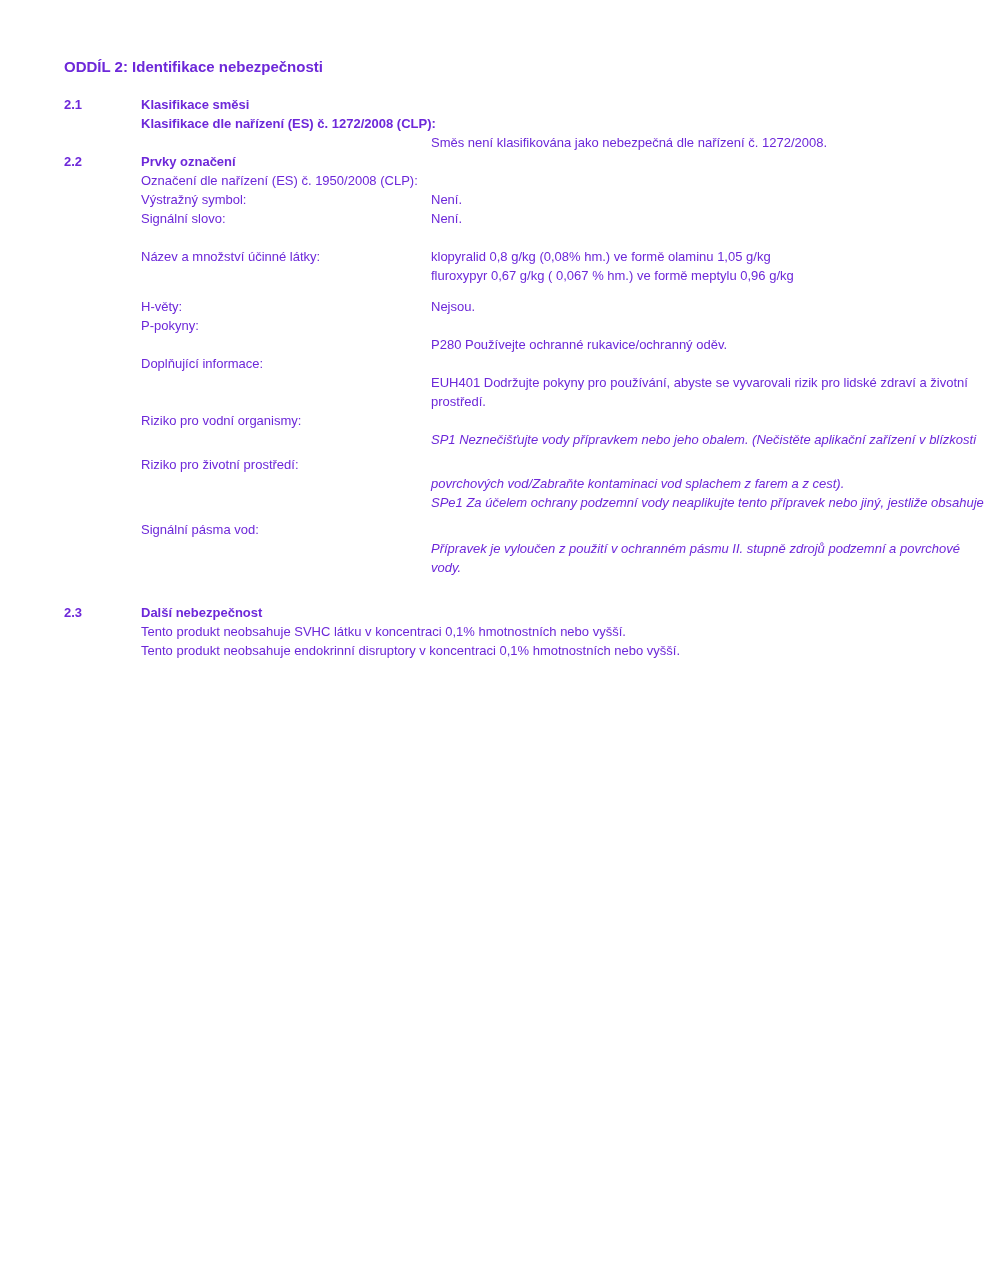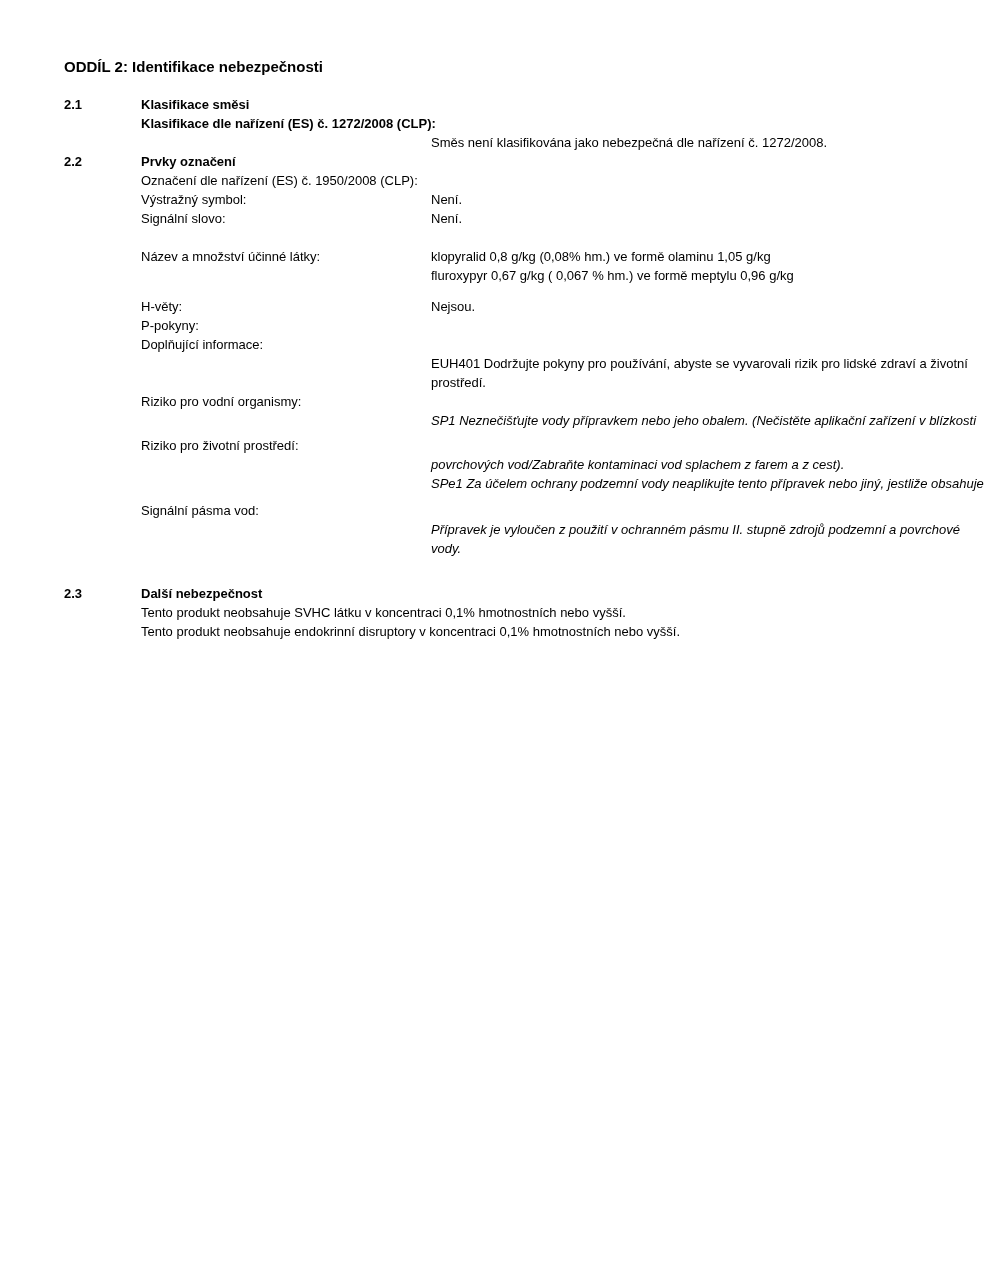--- a/index.html
+++ b/index.html
@@ -6,21 +6,21 @@
   .page {
     position: relative;
     width: 989px;
     height: 1280px;
     background: #ffffff;
     box-sizing: border-box;
     padding: 57px 36px 0 64px;
     font-family: "Liberation Sans", "DejaVu Sans", sans-serif;
     font-size: 13px;
     line-height: 19px;
-    color: #000000;
+    color: #6d28d9;
     overflow: hidden;
   }
   .title {
     font-size: 15px;
     font-weight: bold;
     line-height: 19px;
     margin: 0 0 19px 0;
     white-space: nowrap;
   }
   .row { display: flex; align-items: flex-start; gap: 28px; }
@@ -94,20 +94,25 @@
   <div class="row">
     <span class="num"></span>
     <span class="label">H-věty:</span>
     <span class="value">Nejsou.</span>
   </div>
   <div class="row">
     <span class="num"></span>
     <span class="label">P-pokyny:</span>
     <span class="value"></span>
   </div>
+  <div class="row">
+    <span class="num"></span>
+    <span class="label"></span>
+    <span class="value">P280 Používejte ochranné rukavice/ochranný oděv.</span>
+  </div>
 
   <div class="row">
     <span class="num"></span>
     <span class="label">Doplňující informace:</span>
     <span class="value"></span>
   </div>
   <div class="row">
     <span class="num"></span>
     <span class="label"></span>
     <span class="value">EUH401 Dodržujte pokyny pro používání, abyste se vyvarovali rizik pro lidské zdraví a životní</span>

